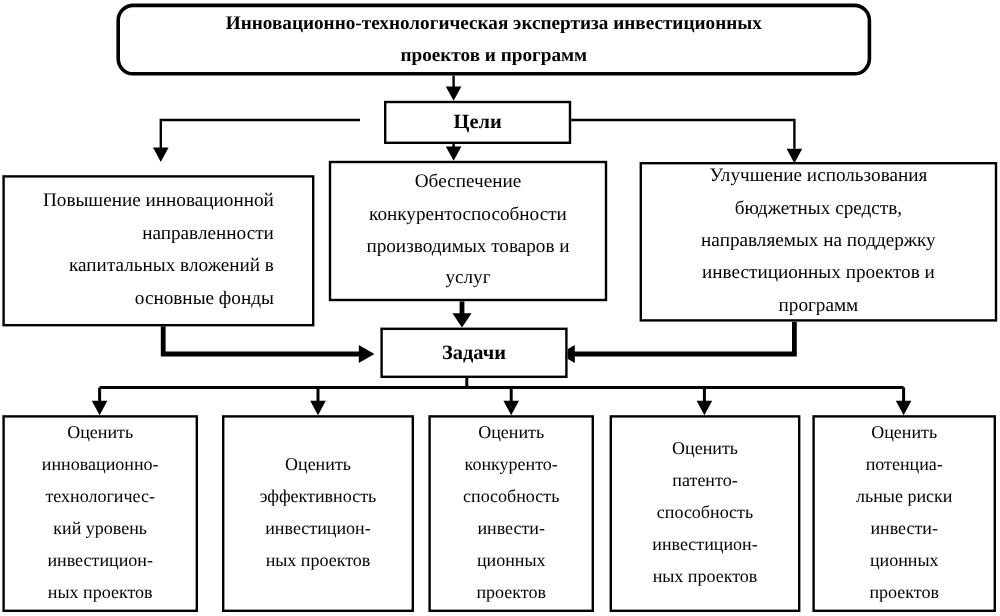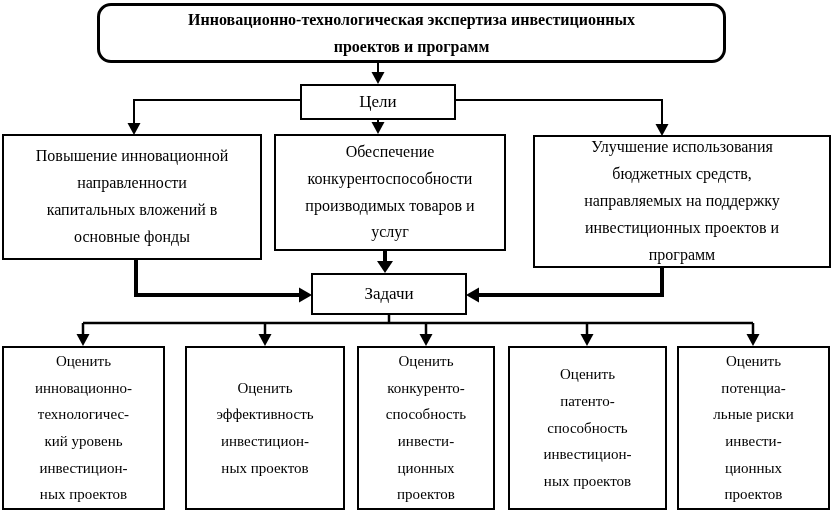--- a/index.html
+++ b/index.html
@@ -8,21 +8,21 @@
     font-family:"Liberation Serif","DejaVu Serif",serif;color:#000;
     overflow:hidden;
   }
   #connectors{position:absolute;left:0;top:0;width:833px;height:513px;}
   .box{
     position:absolute;box-sizing:border-box;background:#ffffff;
     border:2px solid #000;display:flex;align-items:center;justify-content:center;
     text-align:center;white-space:pre-line;padding:2px 4px;
   }
   .title-box{border-width:3px;font-weight:bold;font-size:16px;line-height:1.7;border-radius:14px;}
-  .hub-box{font-weight:normal;font-size:17px;line-height:1.2;}
+  .hub-box{font-weight:bold;font-size:17px;line-height:1.2;margin-left:20px;}
   .goal-box{font-size:16px;line-height:1.68;}
   .task-box{font-size:15px;line-height:1.78;}
 </style>
 </head>
 <body>
 
 <div id="diagram">
 
   <svg id="connectors" viewBox="0 0 833 513" xmlns="http://www.w3.org/2000/svg">
 
@@ -75,37 +75,37 @@
       <polygon points="580.5,334 593.5,334 587,346" stroke="none"></polygon>
       <polygon points="746.5,334 759.5,334 753,346" stroke="none"></polygon>
     </g>
   </svg>
 
   <div class="box title-box" style="left:97px;top:3px;width:629px;height:60px;">Инновационно-технологическая экспертиза инвестиционных
 проектов и программ</div>
 
   <div class="box hub-box" style="left:300px;top:84px;width:156px;height:36px;">Цели</div>
 
-  <div class="box goal-box" style="left:2px;top:134px;width:260px;height:126px;">Повышение инновационной
+  <div class="box goal-box" style="left:2px;top:146px;width:260px;height:126px;text-align:right;">Повышение инновационной
 направленности
 капитальных вложений в
 основные фонды</div>
 
   <div class="box goal-box" style="left:274px;top:134px;width:232px;height:117px;">Обеспечение
 конкурентоспособности
 производимых товаров и
 услуг</div>
 
   <div class="box goal-box" style="left:533px;top:135px;width:298px;height:133px;">Улучшение использования
 бюджетных средств,
 направляемых на поддержку
 инвестиционных проектов и
 программ</div>
 
-  <div class="box hub-box" style="left:311px;top:273px;width:156px;height:42px;">Задачи</div>
+  <div class="box hub-box" style="left:297px;top:273px;width:156px;height:42px;">Задачи</div>
 
   <div class="box task-box" style="left:2px;top:346px;width:163px;height:164px;">Оценить
 инновационно-
 технологичес-
 кий уровень
 инвестицион-
 ных проектов</div>
 
   <div class="box task-box" style="left:185px;top:346px;width:160px;height:164px;">Оценить
 эффективность

